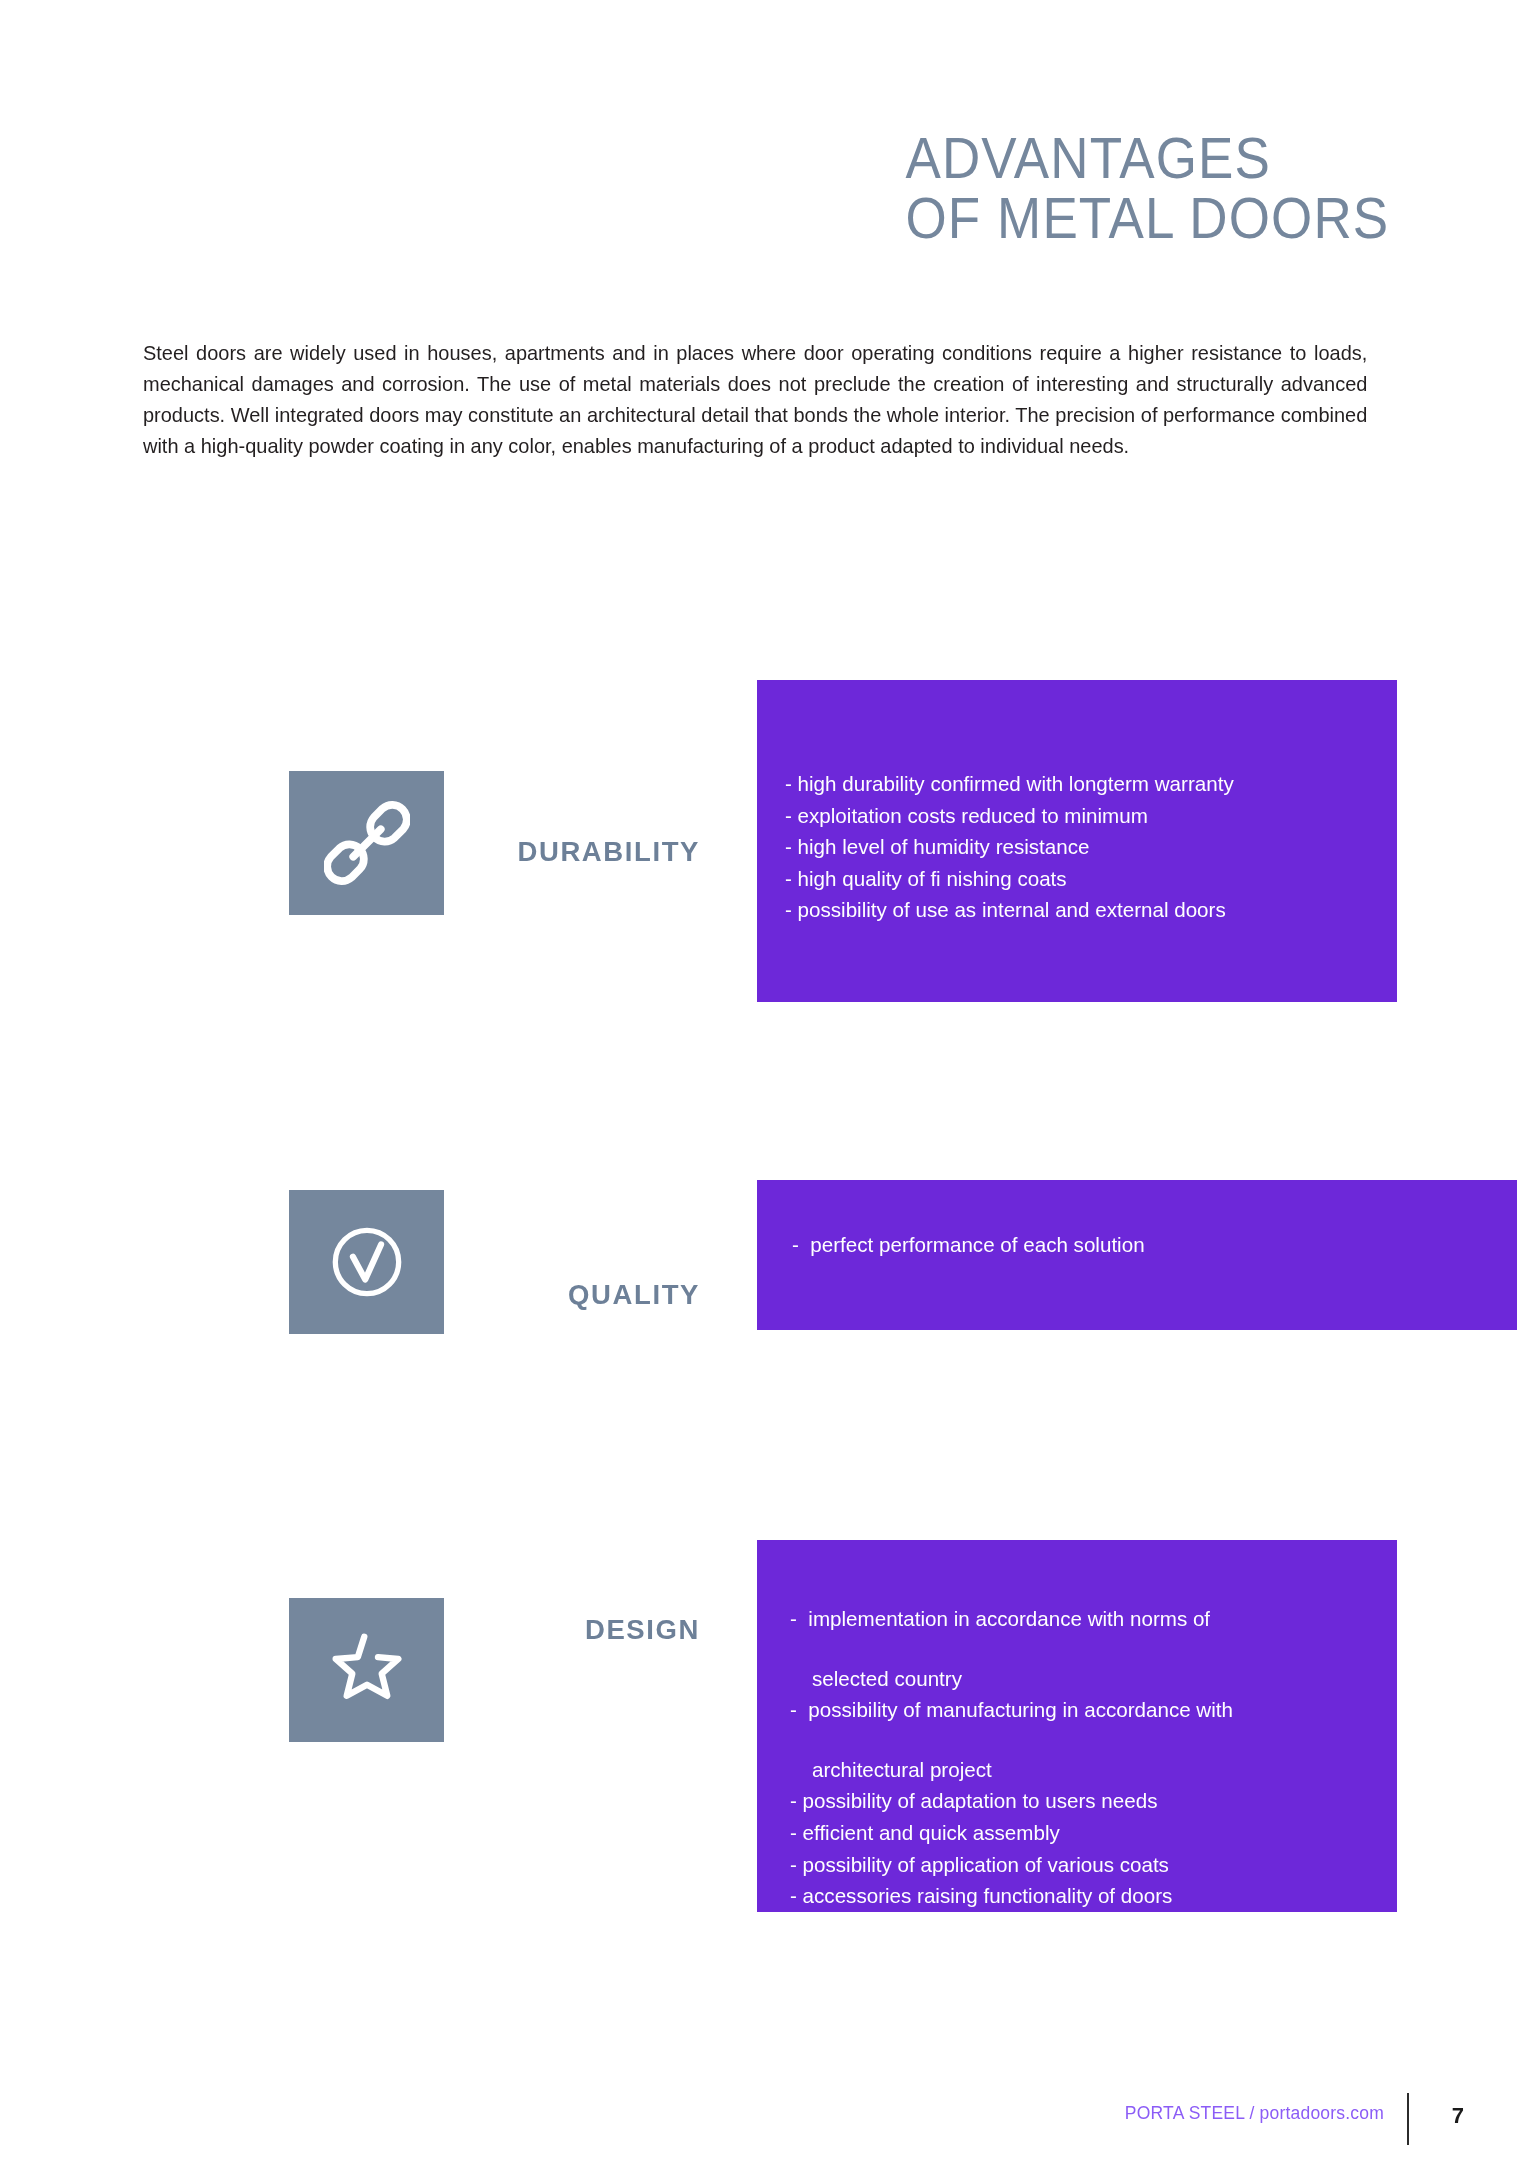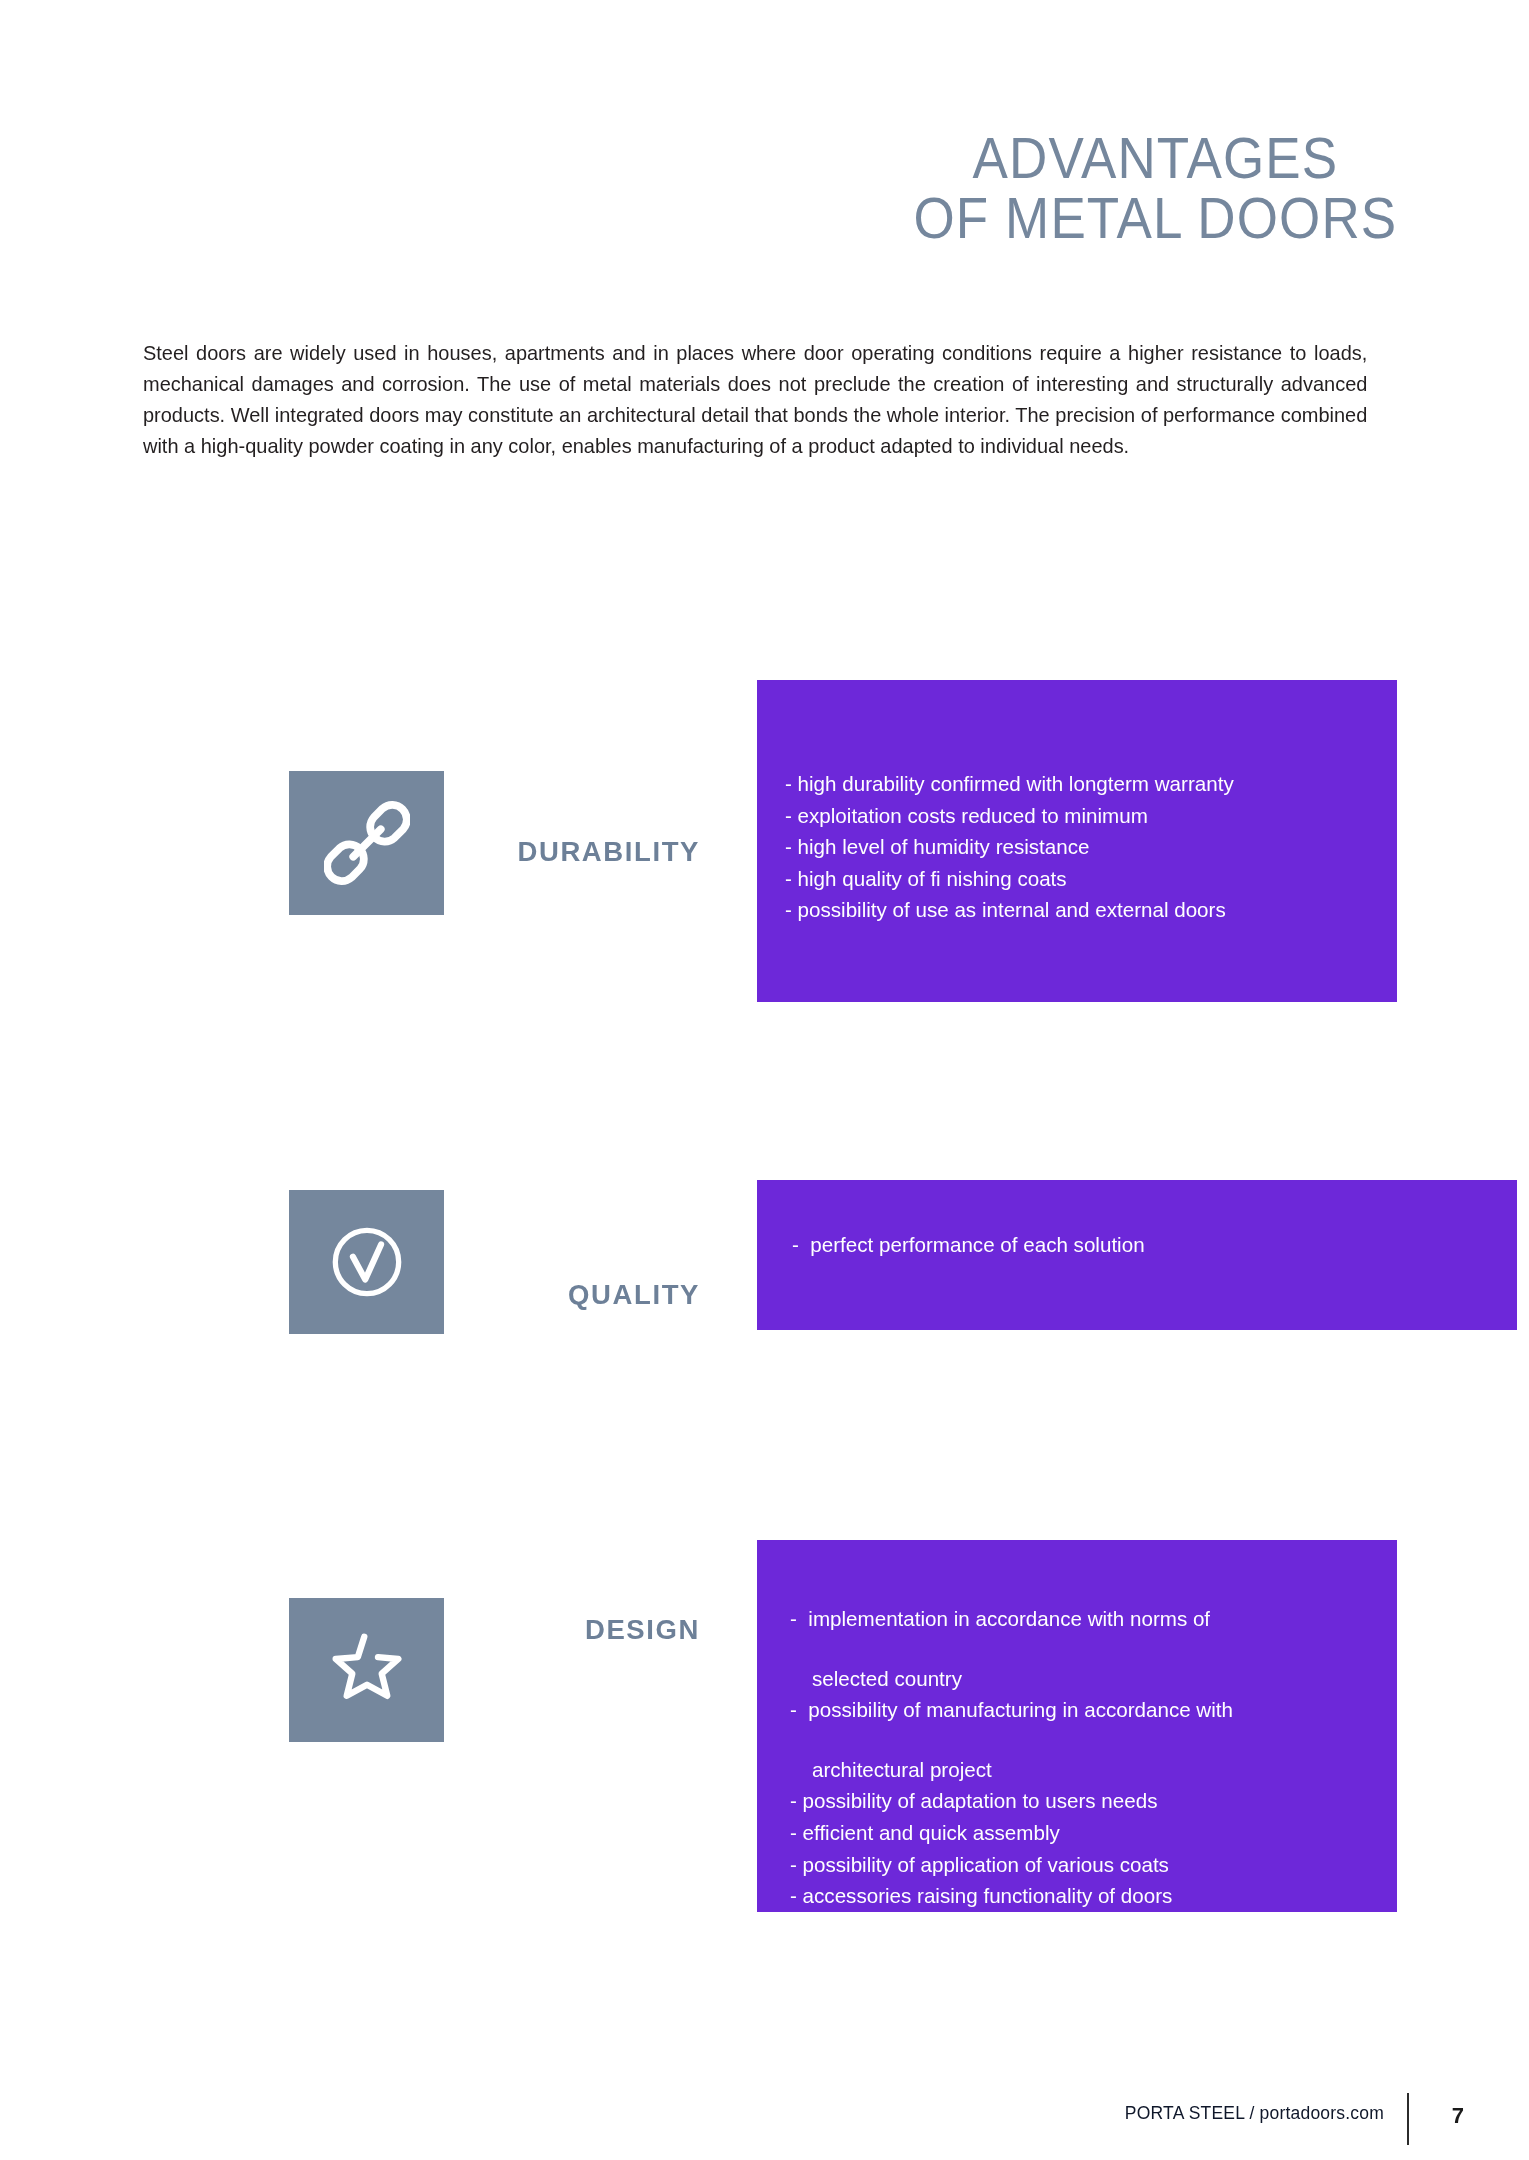--- a/index.html
+++ b/index.html
@@ -15,22 +15,22 @@
     width: 1529px;
     height: 2160px;
     background: #ffffff;
     overflow: hidden;
   }
 
   
   .title-block {
     position: absolute;
     top: 128px;
-    right: 132px;
-    text-align: center;
+    right: 140px;
+    text-align: left;
     line-height: 1.06;
   }
   .title-line {
     font-family: "Liberation Sans", sans-serif;
     font-weight: 300;
     font-size: 57px;
     letter-spacing: 1.2px;
     color: #75879d;
     white-space: nowrap;
     transform: scaleX(0.93);
@@ -127,21 +127,21 @@
     left: 0;
     top: 2093px;
     width: 1529px;
     height: 60px;
   }
   .footer-text {
     position: absolute;
     right: 145px;
     top: 10px;
     font-size: 17.5px;
-    color: #0f172a;
+    color: #8b5cf6;
     white-space: nowrap;
     letter-spacing: 0.2px;
   }
   .footer-rule {
     position: absolute;
     right: 120px;
     top: 0px;
     width: 2px;
     height: 52px;
     background: #2b2b2b;

